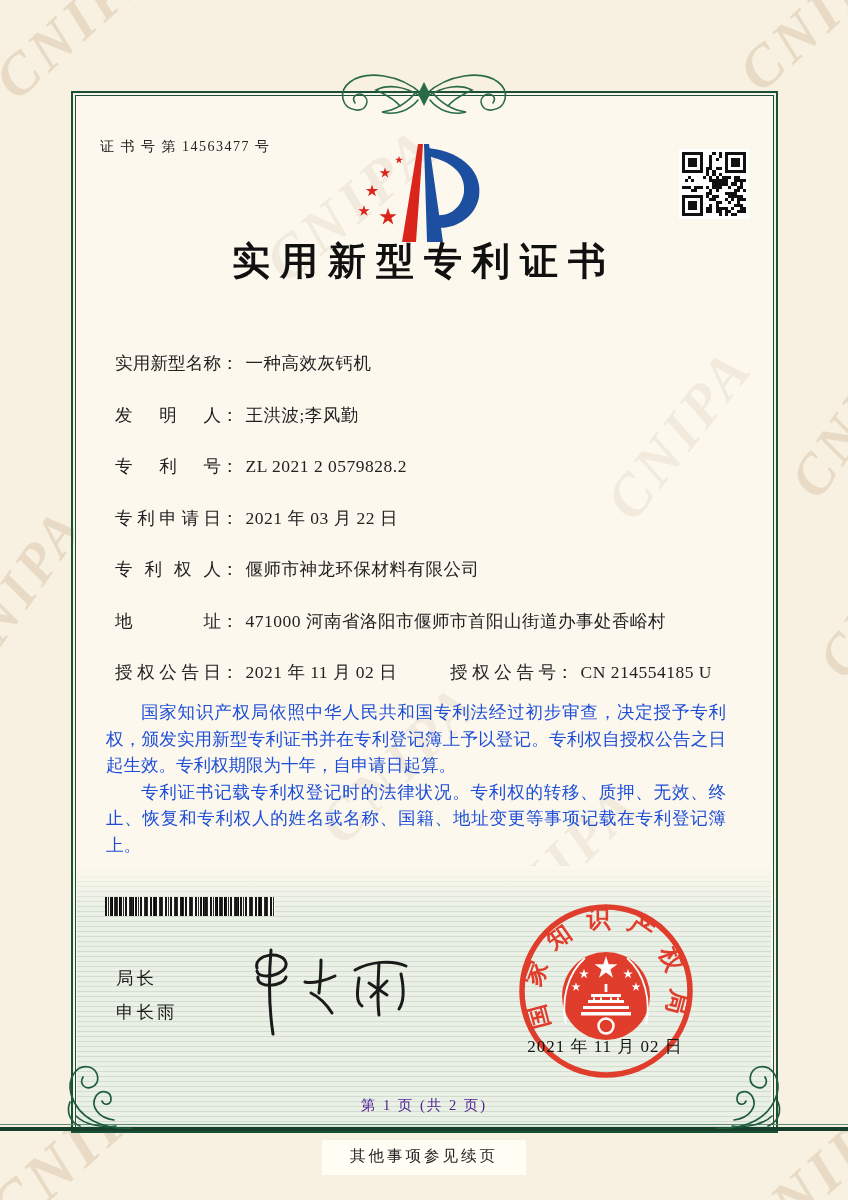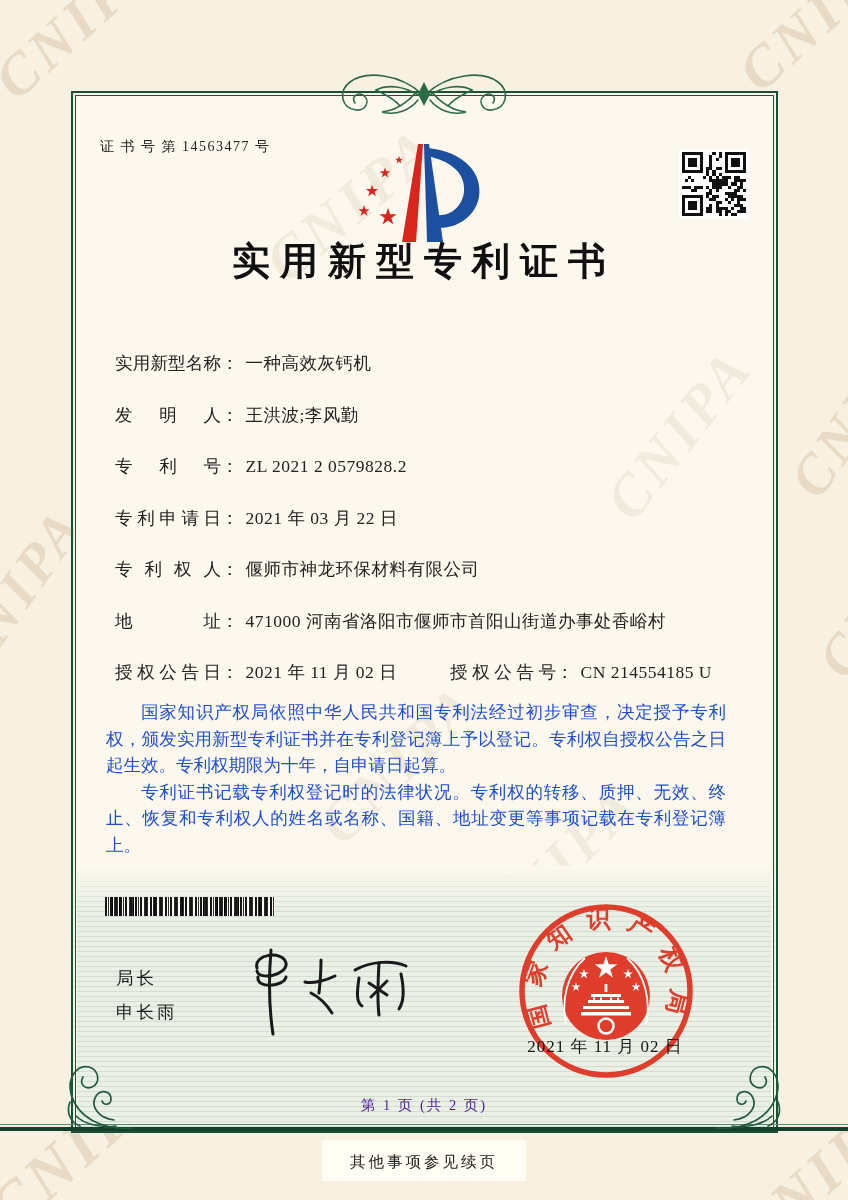--- a/index.html
+++ b/index.html
@@ -60,21 +60,21 @@
   .seal-date{left:505px;top:1035px;width:200px;text-align:center;font-size:17px;
       color:#141414;letter-spacing:1px;}
 
   .page-indicator{top:1096px;left:0;width:100%;text-align:center;font-size:14.5px;
       letter-spacing:2px;color:#4c1d95;}
 
   .rule-light{top:1124px;left:0;width:848px;height:1px;background:#5d8a6d;}
   .rule-dark{top:1127px;left:0;width:848px;height:4px;background:#153f2a;}
 
   .footer-note{top:1140px;left:50%;transform:translateX(-50%);background:#fffdf4;
-      padding:12px 28px 8px;font-size:15.5px;letter-spacing:3px;color:#222;}
+      padding:6px 28px 8px;font-size:15.5px;letter-spacing:3px;color:#222;}
 
   .ornament{color:var(--border-green);}
 </style>
 </head>
 <body>
 
 <div class="page">
 
   <div class="wm" style="left:-22px;top:-12px;font-size:58px;transform:rotate(-42deg);">CNIPA</div>
   <div class="wm" style="left:722px;top:-20px;font-size:58px;transform:rotate(-42deg);">CNIPA</div>

